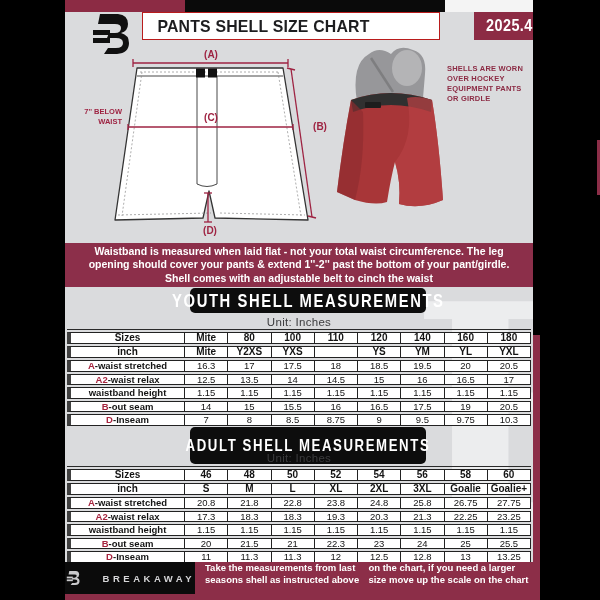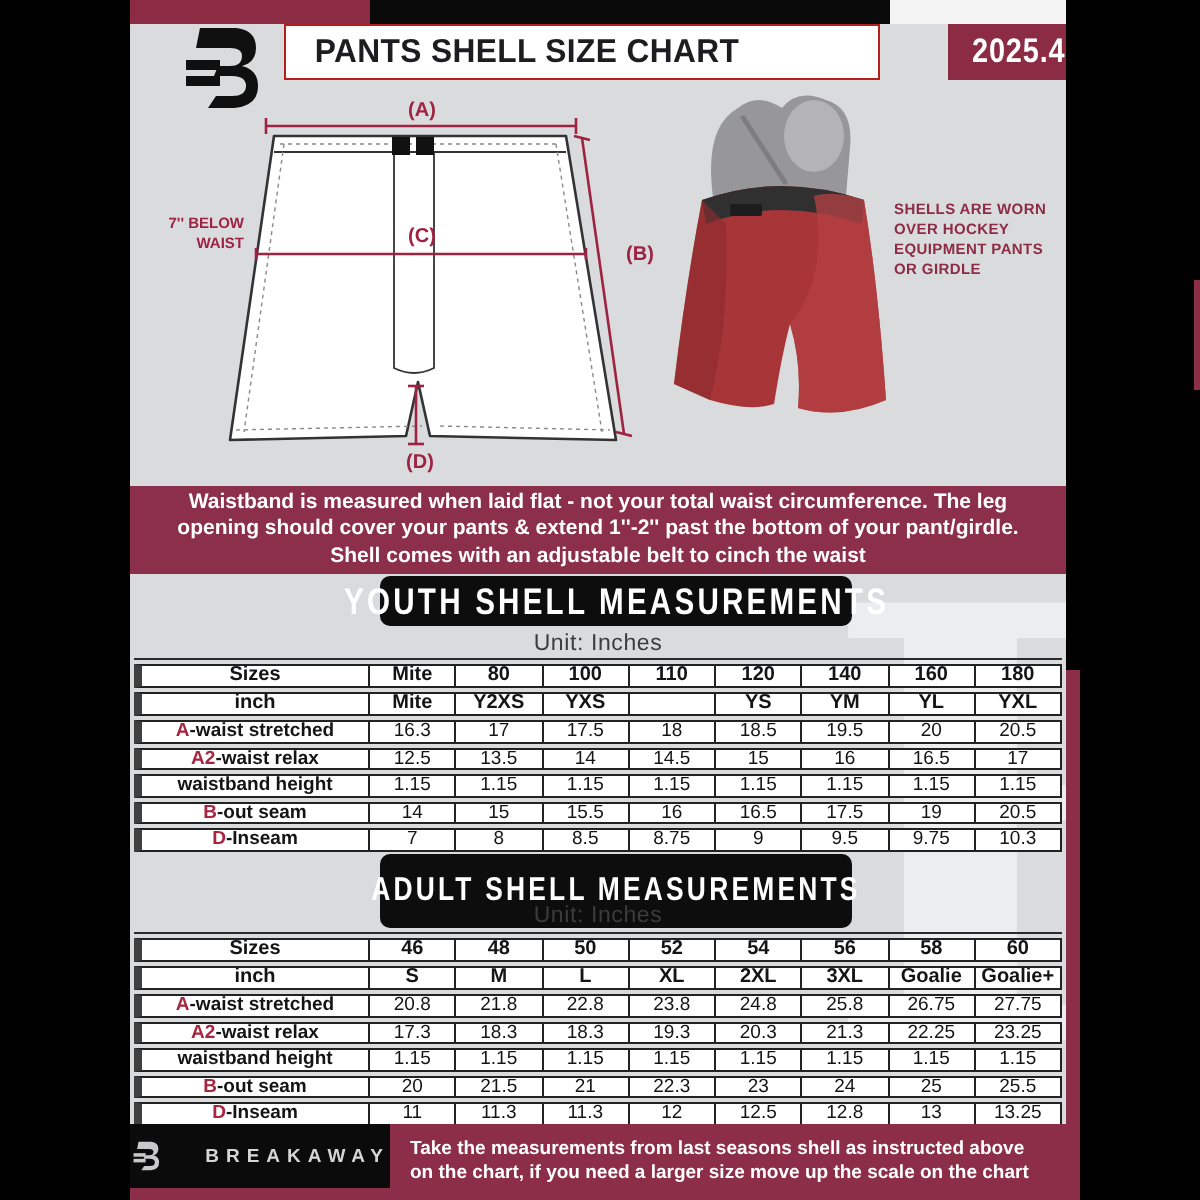--- a/index.html
+++ b/index.html
@@ -32,21 +32,21 @@
   }
   .date-box span{
     color:#fff;font-weight:700;font-size:17px;letter-spacing:.5px;
     transform:scaleX(.85);white-space:nowrap;
   }
   
   .diagram{position:absolute;left:0;top:38px;}
   .photo{position:absolute;left:270px;top:42px;}
   .photo-caption{
     position:absolute;left:382px;top:64px;width:86px;
-    color:#8C2B44;font-size:7.5px;font-weight:700;line-height:1.35;letter-spacing:.2px;margin-top:36px;
+    color:#8C2B44;font-size:7.5px;font-weight:700;line-height:1.35;letter-spacing:.2px;
   }
   
   .info-band{
     position:absolute;left:0;top:243px;width:468px;height:44px;background:#8C2F4A;
     color:#fff;display:flex;flex-direction:column;align-items:center;justify-content:center;
     font-size:10.5px;font-weight:700;line-height:1.3;text-align:center;
   }
   
   .banner{
     position:absolute;left:125px;width:236px;background:#0d0d0d;border-radius:5px;
@@ -89,21 +89,21 @@
   }
   
   .footer-black{
     position:absolute;left:0;top:562px;width:130px;height:32px;background:#0b0b0b;
     display:flex;align-items:center;justify-content:center;gap:22px;
   }
   .footer-strip{position:absolute;left:0;top:594px;width:130px;height:6px;background:#8C2E48;}
   .brand-name{color:#d6d6d8;font-size:9.5px;font-weight:700;letter-spacing:3.5px;}
   .footer-maroon{
     position:absolute;left:130px;top:562px;width:338px;height:38px;background:#8C2E48;
-    color:#fff;display:flex;flex-direction:column;justify-content:center;
+    color:#fff;display:flex;flex-direction:row;justify-content:center;
     font-size:9.5px;font-weight:700;line-height:1.3;padding-left:10px;box-sizing:border-box;
   }
   
   .side-strip{position:absolute;left:533px;top:335px;width:7px;height:265px;background:#8C2E48;}
   .edge-sliver{position:absolute;left:597px;top:140px;width:3px;height:55px;background:#8C2E48;}
   svg text{font-family:"Liberation Sans",sans-serif;}
 </style>
 </head>
 <body>
 

